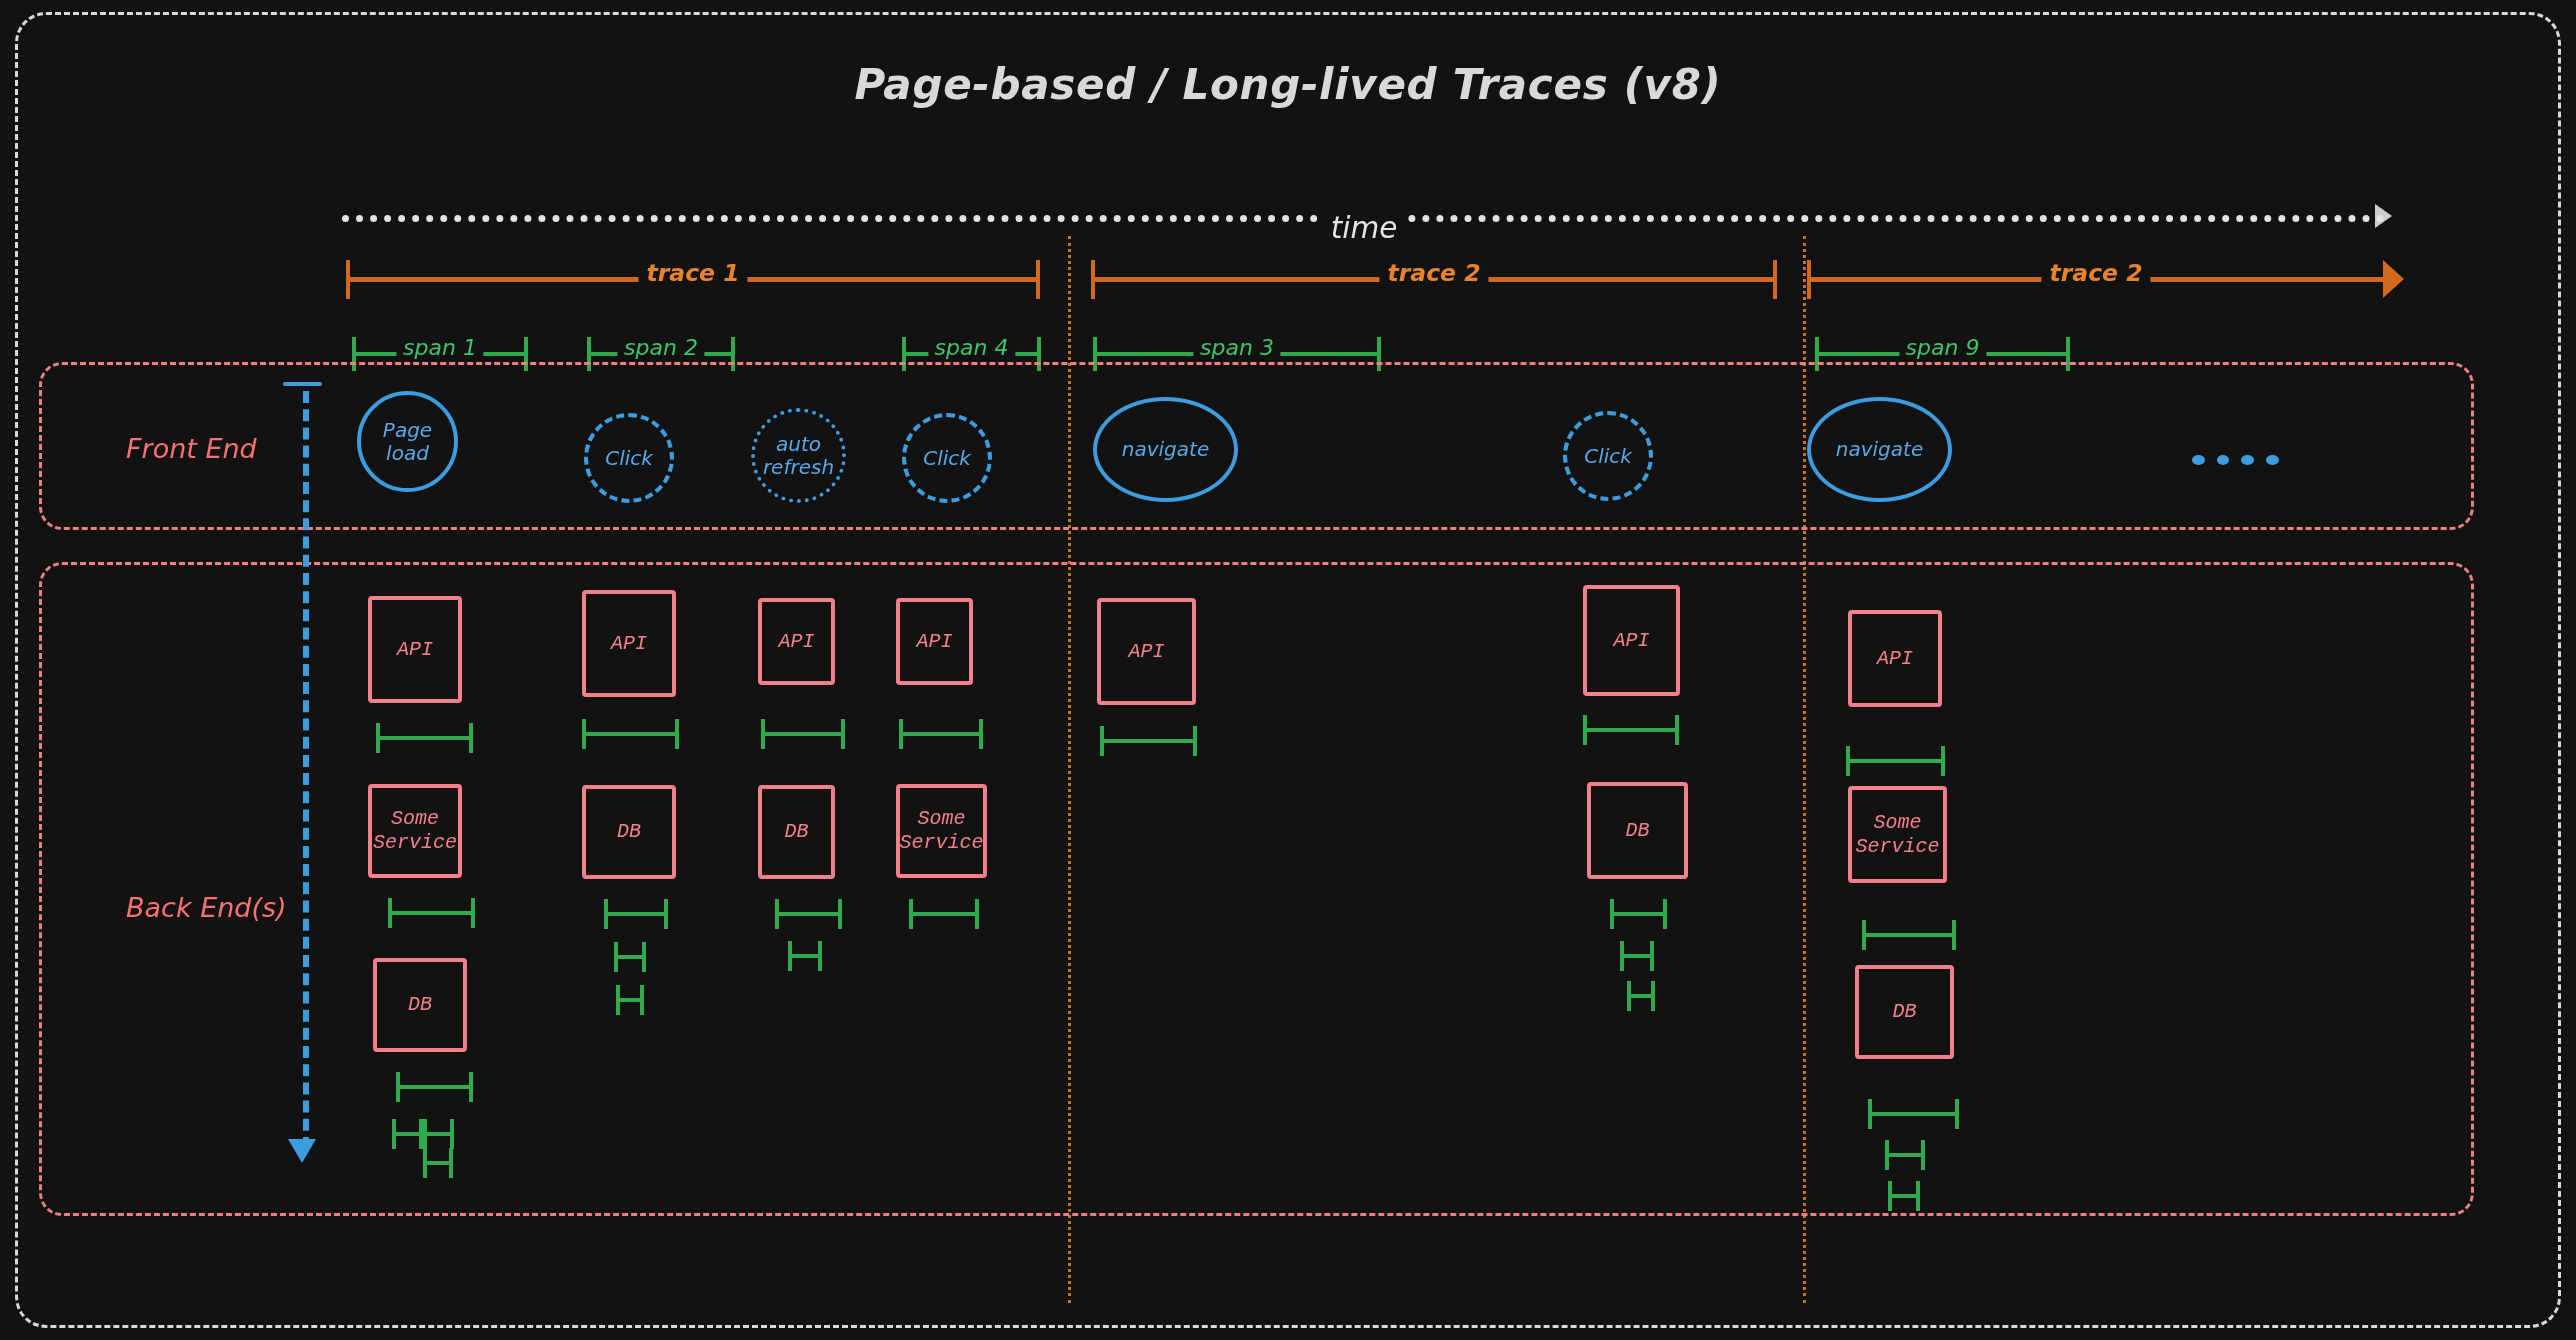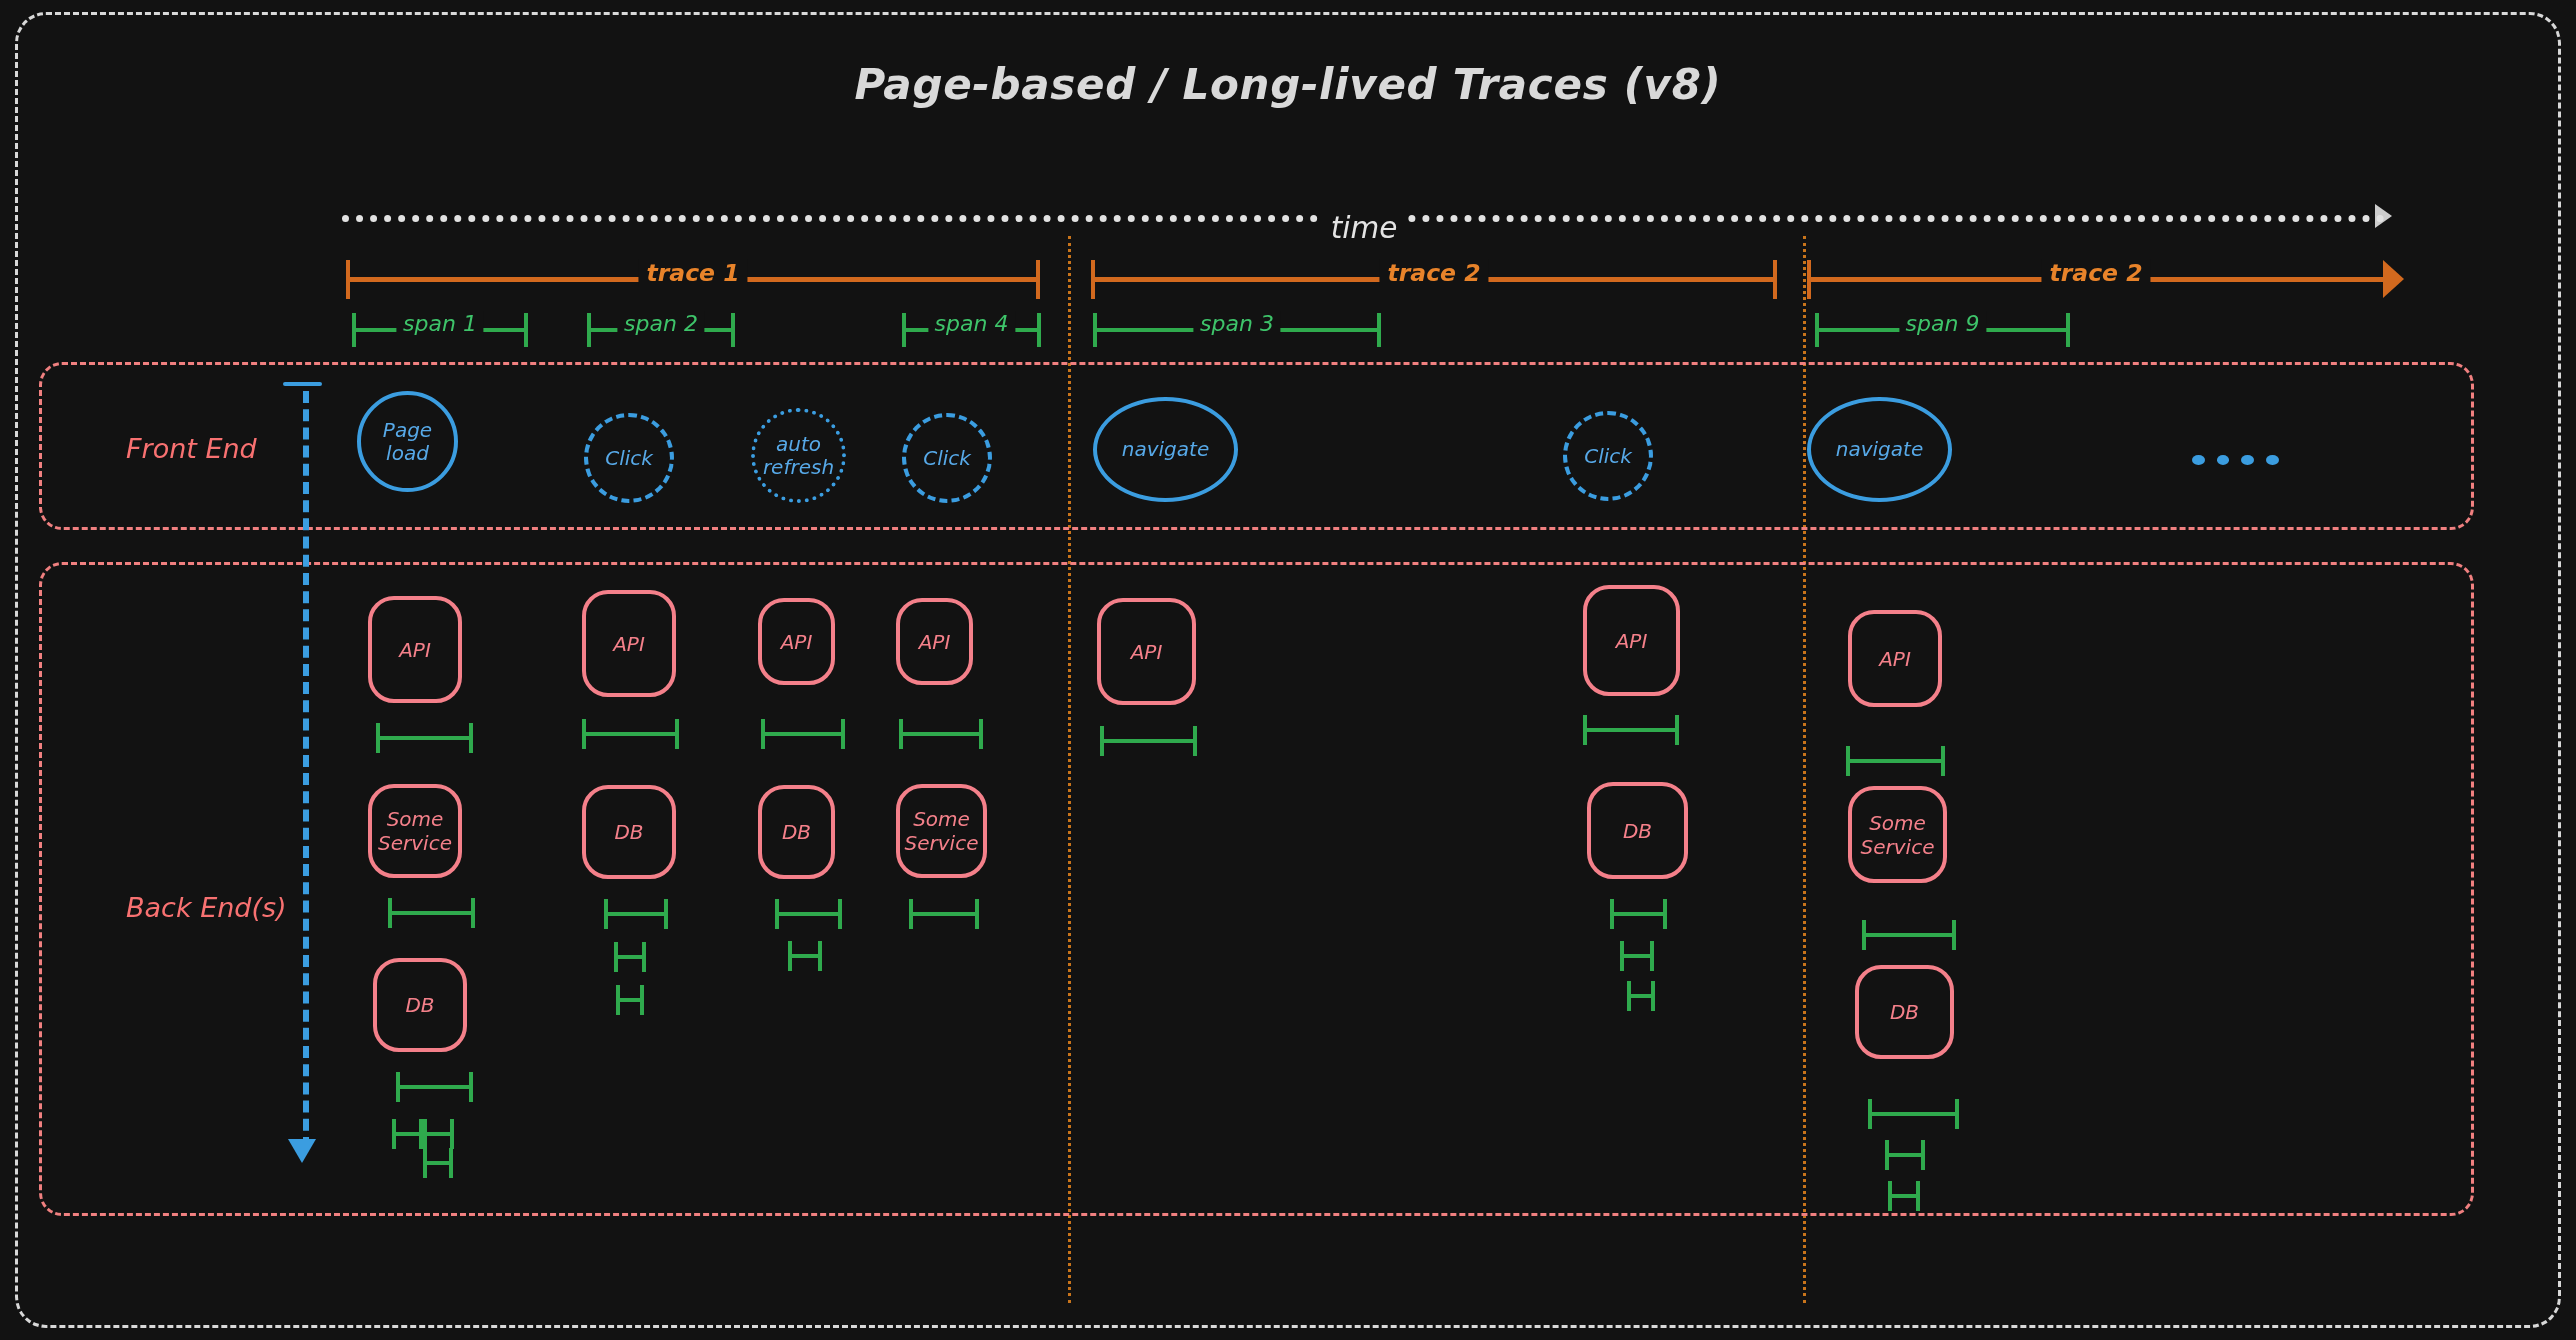--- a/index.html
+++ b/index.html
@@ -53,21 +53,21 @@
     position:absolute; top:-1.3px; left:50%; transform:translateX(-50%);
     color:#e8832a; font-size:23.5px; font-style:italic; background:#121212; padding:0 8px;
     white-space:nowrap;
   }
   .trace .tarrow{
     position:absolute; right:-19px; top:0px; width:0;height:0;
     border-left:21.5px solid #d2691e; border-top:19.5px solid transparent; border-bottom:19.5px solid transparent;
   }
 
   
-  .span{ position:absolute; height:34px; }
+  .span{ position:absolute; height:34px;margin-top:24px; }
   .span .bar{ position:absolute; left:0; top:14.8px; width:100%; height:4.7px; background:#2faa4d; }
   .span .cap{ position:absolute; top:0; width:4px; height:34px; background:#2faa4d; }
   .span .cap.l{ left:0; } .span .cap.r{ right:0; }
   .span .lbl{
     position:absolute; top:-2px; left:50%; transform:translateX(-50%);
     color:#3ec46a; font-size:22px; font-style:italic; background:#121212; padding:0 6.7px;
     white-space:nowrap;
   }
 
   
@@ -100,23 +100,23 @@
   }
   .ell.solid { border:4px solid #3b9de0; }
   .ell.dashed{ border:4.7px dashed #3b9de0; }
   .ell.dotted{ border:4.7px dotted #3b9de0; }
 
   .bluedots{ position:absolute; display:flex; gap:12px; }
   .bluedots i{ display:block; width:12.7px; height:10px; border-radius:50%; background:#3b9de0; }
 
   
   .node{
-    position:absolute; border:4.7px solid #f4808a; border-radius:26px;
+    position:absolute; border:4.7px solid #f4808a; border-radius:4px;
     display:flex; align-items:center; justify-content:center; text-align:center;
-    color:#f4808a; font-size:20px; font-style:italic; line-height:1.2;
+    color:#f4808a; font-size:20px; font-style:italic; line-height:1.2;font-family:Liberation Mono, monospace;
   }
 
   
   .gspan{ position:absolute; height:29.5px; }
   .gspan .bar{ position:absolute; left:0; top:12.7px; width:100%; height:4.7px; background:#2faa4d; }
   .gspan .cap{ position:absolute; top:0; width:4px; height:29.5px; background:#2faa4d; }
   .gspan .cap.l{ left:0; } .gspan .cap.r{ right:0; }
 </style>
 </head>
 <body>

